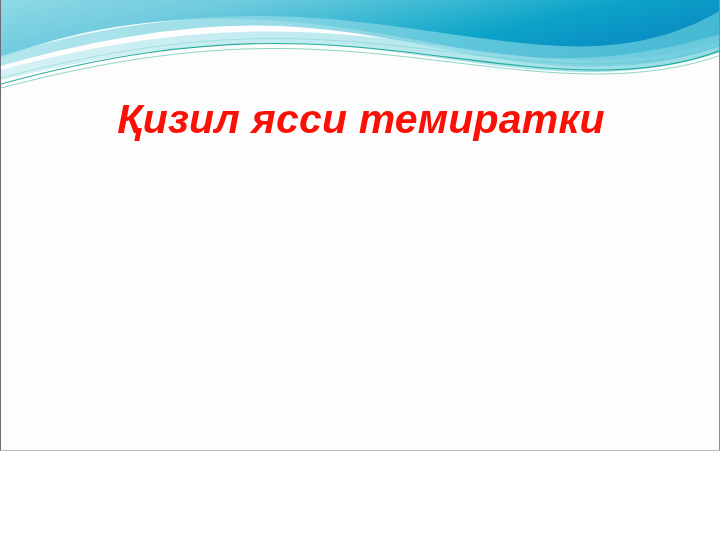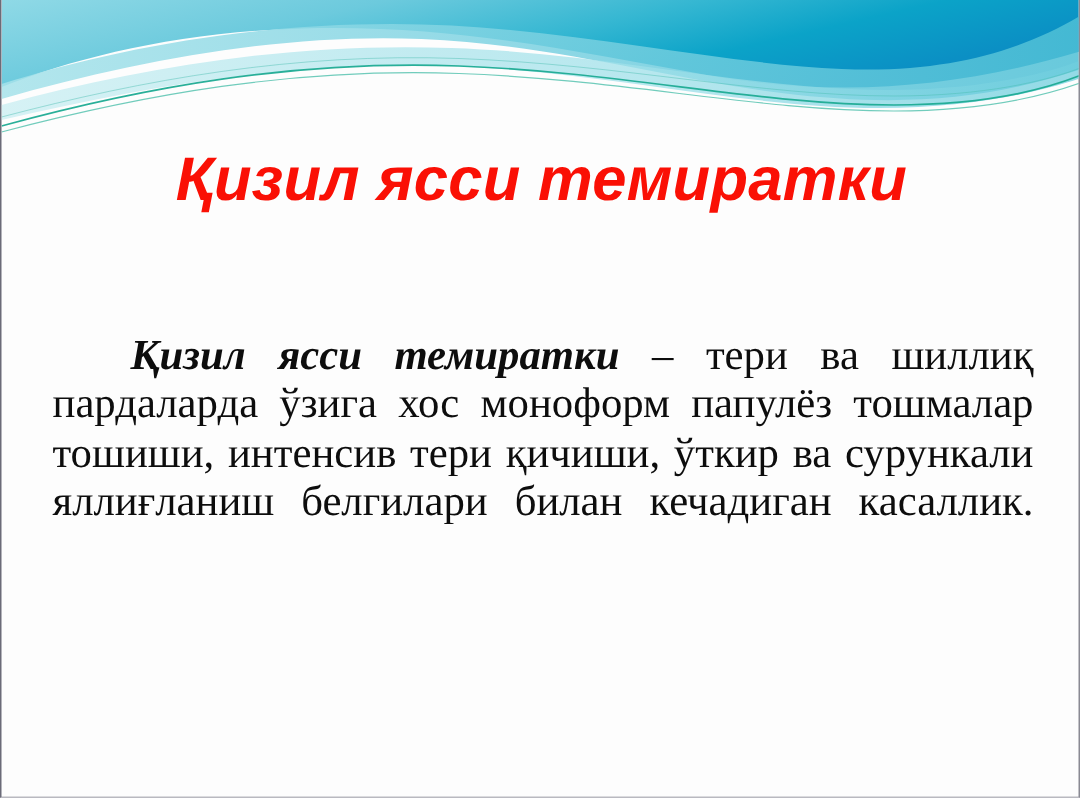--- a/index.html
+++ b/index.html
@@ -10,21 +10,21 @@
     width: 720px;
     height: 540px;
     background: #ffffff;
     font-family: "Liberation Serif", "DejaVu Serif", serif;
     overflow: hidden;
   }
 
   #slide {
     position: relative;
     width: 720px;
-    height: 532px;
+    height: 451px;
     background: #fdfdfd;
     box-sizing: border-box;
     border-left: 1.5px solid #6b6b78;
     border-right: 1.5px solid #8a8a93;
     border-bottom: 1.5px solid #b9b9c0;
     border-top: none;
     overflow: hidden;
   }
 
   
@@ -145,17 +145,14 @@
       <path d="M0,84 C95,58 195,40 305,44 C415,48 505,70 595,70 C655,70 695,60 720,50" fill="none" stroke="#1eab93" stroke-width="1.1" opacity="0.95"></path>
       <path d="M0,88 C95,63 195,45 305,49 C415,53 505,74 595,74 C655,74 695,64 720,55" fill="none" stroke="#35b6a0" stroke-width="0.8" opacity="0.7"></path>
       <path d="M0,78 C95,53 195,35 305,39 C415,43 505,64 595,64 C655,64 697,54 720,45" fill="none" stroke="#46bdb0" stroke-width="0.6" opacity="0.5"></path>
     </svg>
   </div>
 
   <div id="title-block">
     <span id="slide-title">Қизил ясси темиратки</span>
   </div>
 
-  <div id="body-block">
-    <p id="body-paragraph"><span class="lead-in">Қизил ясси темиратки</span><span> – тери ва шиллиқ пардаларда ўзига хос моноформ папулёз тошмалар тошиши, интенсив тери қичиши, ўткир ва сурункали яллиғланиш белгилари билан кечадиган касаллик.</span></p>
-  </div>
 
 </div>
 
 </body></html>

